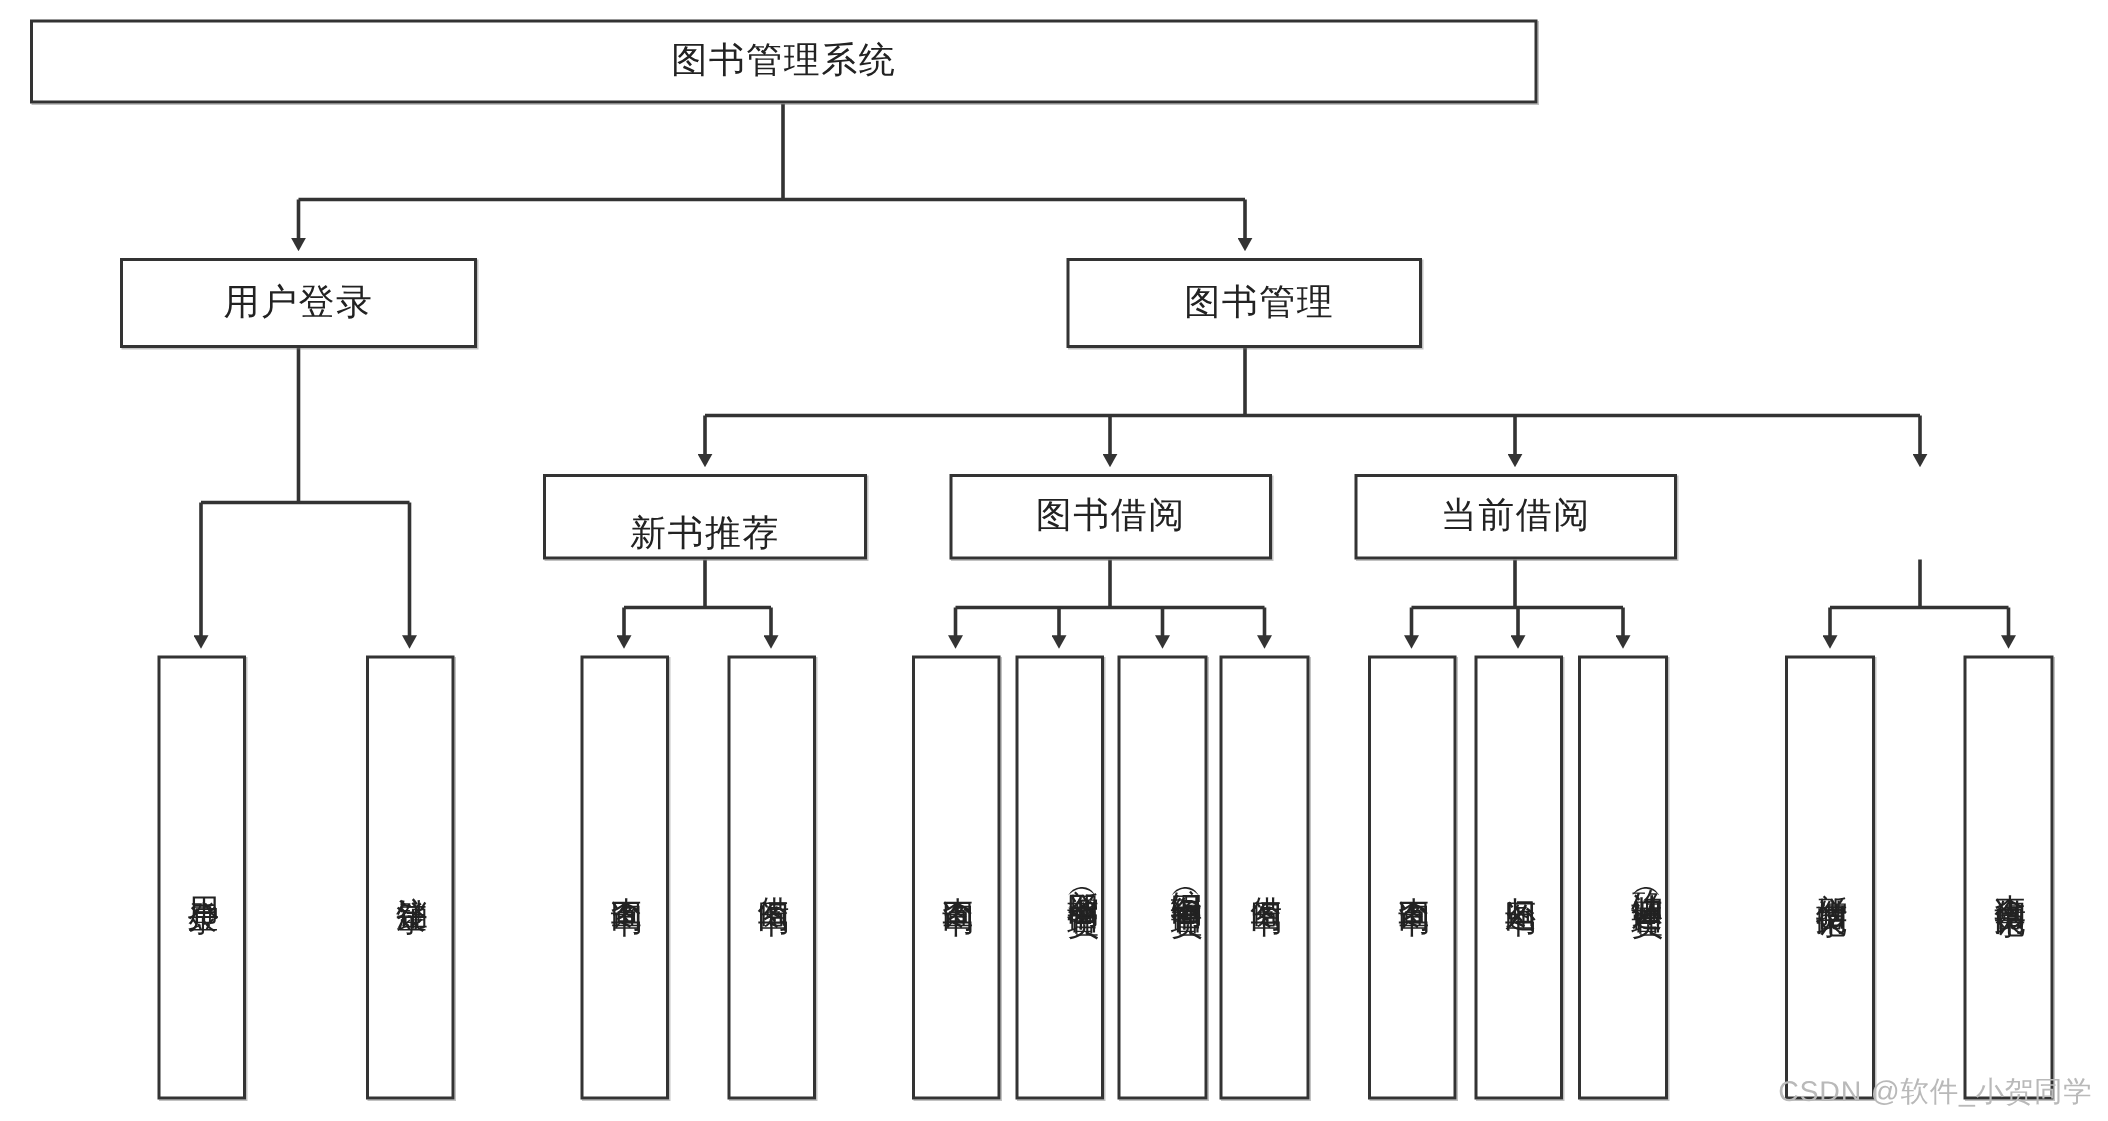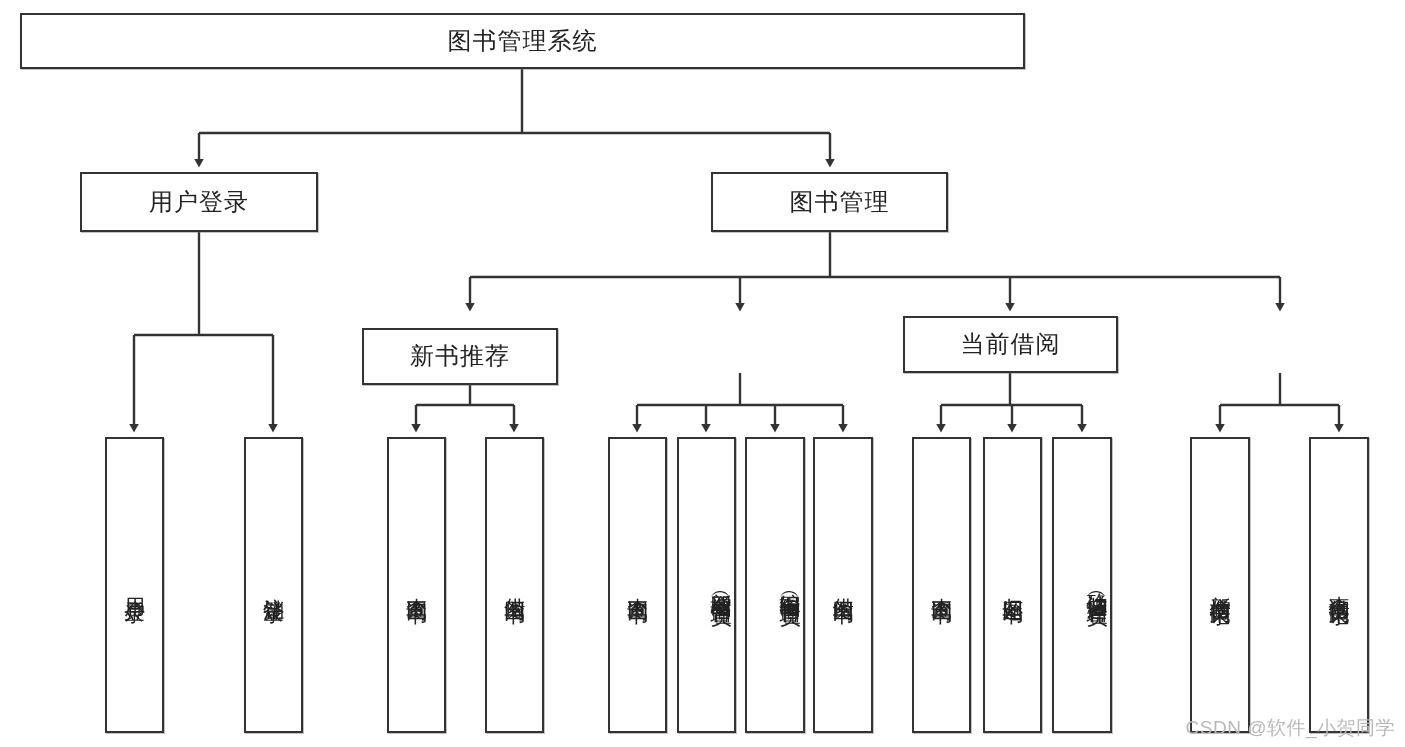--- a/index.html
+++ b/index.html
@@ -127,22 +127,25 @@
     <span>图书管理系统</span>
   </div>
 
   <div class="node horiz" style="left:80px; top:172px; width:238px; height:60px;">
     <span>用户登录</span>
   </div>
   <div class="node horiz" style="left:711px; top:172px; width:237px; height:60px;padding-left:20px;">
     <span>图书管理</span>
   </div>
 
-  <div class="node horiz" style="left:362px; top:328px; width:196px; height:57px;">
+  <div class="node horiz" style="left:362px; top:316px; width:216px; height:57px;align-items:flex-end;">
     <span>新书推荐</span>
+  </div>
+  <div class="node horiz" style="left:633px; top:316px; width:215px; height:57px;">
+    <span>图书借阅</span>
   </div>
   <div class="node horiz" style="left:903px; top:316px; width:215px; height:57px;">
     <span>当前借阅</span>
   </div>
 
   <div class="node vert" style="left:105px; top:437px; width:59px; height:296px; align-items:center;">
     <span>用户登录</span>
   </div>
   <div class="node vert" style="left:244px; top:437px; width:59px; height:296px; align-items:center;">
     <span>注销登录</span>

